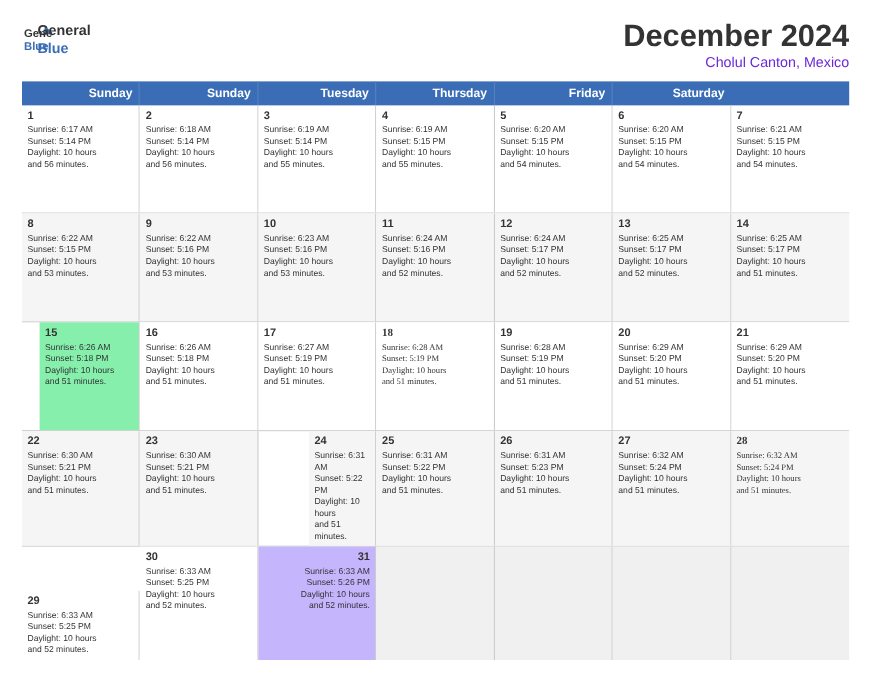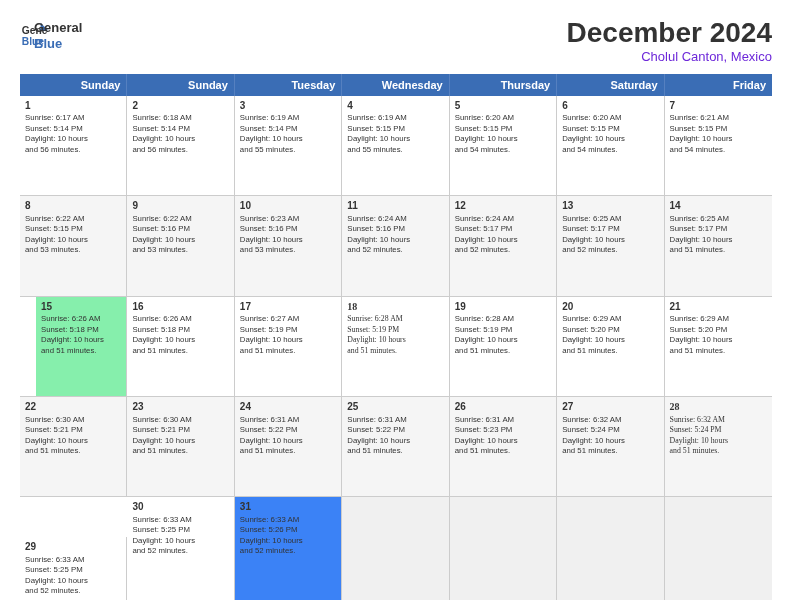--- a/index.html
+++ b/index.html
@@ -118,24 +118,23 @@
       <div class="month-title">December 2024</div>
       <div class="location-title">Cholul Canton, Mexico</div>
     </div>
   </div>
 
   <div class="calendar">
     <div class="cal-header" id="cal-header">
         <div class="cal-header-cell">Sunday</div>
         <div class="cal-header-cell">Sunday</div>
         <div class="cal-header-cell">Tuesday</div>
-        <div class="cal-header-cell">Wednesday</div>
         <div class="cal-header-cell">Thursday</div>
+        <div class="cal-header-cell">Friday</div>
         <div class="cal-header-cell">Saturday</div>
-        <div class="cal-header-cell">Friday</div>
       </div>
     <div class="cal-body" id="cal-body">
         <div class="cal-row">
           <div class="cal-cell" style="background: rgb(255, 255, 255);">
             <span class="day-num">1</span>
             <div>Sunrise: 6:17 AM</div>
             <div>Sunset: 5:14 PM</div>
             <div>Daylight: 10 hours</div>
             <div>and 56 minutes.</div>
           </div>
@@ -292,21 +291,21 @@
             <div>Daylight: 10 hours</div>
             <div>and 51 minutes.</div>
           </div>
           <div class="cal-cell" style="background: rgb(245, 245, 245);">
             <span class="day-num">23</span>
             <div>Sunrise: 6:30 AM</div>
             <div>Sunset: 5:21 PM</div>
             <div>Daylight: 10 hours</div>
             <div>and 51 minutes.</div>
           </div>
-          <div class="cal-cell" style="background: rgb(245, 245, 245);">
+          <div class="cal-cell" style="background: rgb(245, 245, 245); margin-left: 46px;">
             <span class="day-num">24</span>
             <div>Sunrise: 6:31 AM</div>
             <div>Sunset: 5:22 PM</div>
             <div>Daylight: 10 hours</div>
             <div>and 51 minutes.</div>
           </div>
           <div class="cal-cell" style="background: rgb(245, 245, 245);">
             <span class="day-num">25</span>
             <div>Sunrise: 6:31 AM</div>
             <div>Sunset: 5:22 PM</div>
@@ -343,21 +342,21 @@
             <div>Daylight: 10 hours</div>
             <div>and 52 minutes.</div>
           </div>
           <div class="cal-cell" style="background: rgb(255, 255, 255);">
             <span class="day-num">30</span>
             <div>Sunrise: 6:33 AM</div>
             <div>Sunset: 5:25 PM</div>
             <div>Daylight: 10 hours</div>
             <div>and 52 minutes.</div>
           </div>
-          <div class="cal-cell" style="background: #3b82f6;">
+          <div class="cal-cell" style="background: #c4b5fd; text-align: right;">
             <span class="day-num">31</span>
             <div>Sunrise: 6:33 AM</div>
             <div>Sunset: 5:26 PM</div>
             <div>Daylight: 10 hours</div>
             <div>and 52 minutes.</div>
           </div>
           <div class="cal-cell empty" style="background: rgb(240, 240, 240);"></div>
           <div class="cal-cell empty" style="background: rgb(240, 240, 240);"></div>
           <div class="cal-cell empty" style="background: rgb(240, 240, 240);"></div>
           <div class="cal-cell empty" style="background: rgb(240, 240, 240);"></div>

